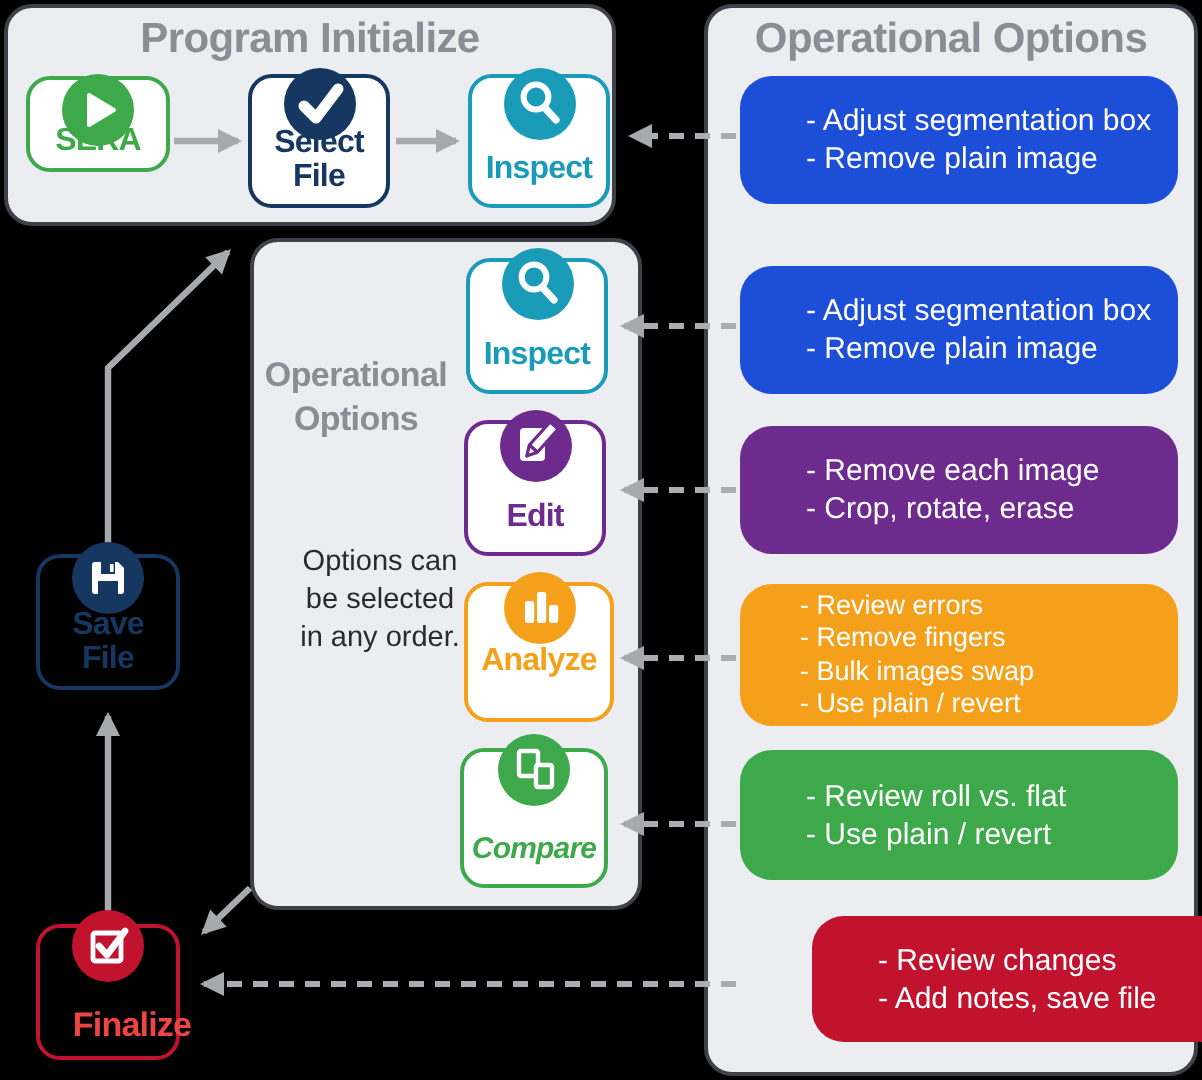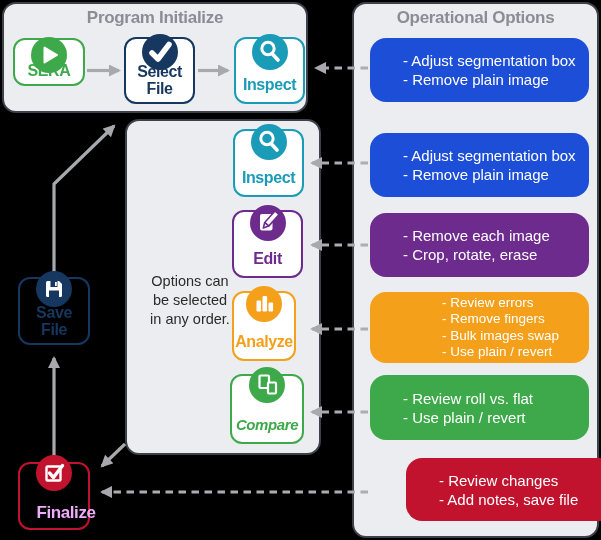--- a/index.html
+++ b/index.html
@@ -5,21 +5,21 @@
   html,body{margin:0;padding:0;background:#000;}
   #stage{
     position:relative;width:601px;height:540px;background:#000;overflow:hidden;
     font-family:"Liberation Sans",sans-serif;
   }
   .panel{
     position:absolute;background:#ECEDF1;border:2px solid #3E404A;border-radius:14px;
     box-sizing:border-box;
   }
   .panel-title{
-    position:absolute;text-align:center;font-weight:bold;font-size:17px;
+    position:absolute;text-align:center;font-weight:bold;font-size:21px;
     color:#8A8C96;letter-spacing:-0.3px;white-space:pre-line;
   }
   .mid-title{
     position:absolute;text-align:center;font-weight:bold;font-size:17px;line-height:22px;
     color:#8A8C96;letter-spacing:-0.3px;white-space:pre-line;
   }
   .mid-note{
     position:absolute;text-align:center;font-size:14.5px;line-height:19px;
     color:#2B2B2B;white-space:pre-line;
   }
@@ -34,21 +34,21 @@
   .badge svg{display:block;}
   .nlabel{
     text-align:center;font-weight:700;font-size:16px;line-height:17px;
     letter-spacing:-0.4px;white-space:pre-line;
   }
   .c-green{border:2.5px solid #3EA94A;} .c-green .nlabel{color:#3EA94A;}
   .c-navy{border:2.5px solid #16375F;}  .c-navy .nlabel{color:#16375F;}
   .c-teal{border:2.5px solid #1A9BB8;}  .c-teal .nlabel{color:#1A9BB8;}
   .c-purple{border:2.5px solid #6E2B8E;}.c-purple .nlabel{color:#6E2B8E;}
   .c-orange{border:2.5px solid #F5A01B;}.c-orange .nlabel{color:#F5A01B;}
-  .c-red{border:2.5px solid #C1132E;}   .c-red .nlabel{color:#f0abfc;margin-left:24px;}
+  .c-red{border:2.5px solid #C1132E;}   .c-red .nlabel{color:#ef4444;margin-left:24px;}
   .callout{
     position:absolute;left:370px;width:219px;border-radius:16px;box-sizing:border-box;
     display:flex;align-items:center;
   }
   .callout-text{
     color:#fff;font-size:15px;line-height:19px;white-space:pre-line;padding-left:33px;
   }
   .callout.small .callout-text{font-size:13.5px;line-height:16.5px;padding-left:30px;}
   .bg-teal{background:#1d4ed8;} .bg-purple{background:#6E2B8E;}
   .bg-orange{background:#F5A01B;} .bg-green{background:#3EA94A;} .bg-red{background:#C1132E;}
@@ -58,20 +58,22 @@
 <body>
 
 <div id="stage">
 
   <div class="panel" style="left:2px;top:2px;width:306px;height:111px;"></div>
   <div class="panel" style="left:125px;top:119px;width:196px;height:336px;"></div>
   <div class="panel" style="left:352px;top:2px;width:247px;height:536px;"></div>
 
   <div class="panel-title" style="left:2px;top:8px;width:306px;">Program Initialize</div>
   <div class="panel-title" style="left:352px;top:8px;width:247px;">Operational Options</div>
+  <div class="mid-title" style="left:130px;top:177px;width:96px;">Operational
+Options</div>
   <div class="mid-note" style="left:140px;top:272px;width:100px;">Options can
 be selected
 in any order.</div>
 
   <svg id="arrows" width="601" height="540" viewBox="0 0 601 540">
     <defs>
       <marker id="ah" viewBox="0 0 12 12" refX="10" refY="6" markerUnits="userSpaceOnUse" markerWidth="13" markerHeight="12" orient="auto">
         <path d="M0,0 L12,6 L0,12 Z" fill="#A7A9AC"></path>
       </marker>
     </defs>
@@ -139,21 +141,21 @@
         <rect x="11" y="10" width="12.5" height="16.5" rx="2" fill="#fff"></rect>
         <g transform="rotate(42 20 17)">
           <rect x="17.8" y="5.5" width="5.4" height="15.5" rx="1" fill="#fff" stroke="#6E2B8E" stroke-width="1.6"></rect>
           <path d="M17.8 21 L20.5 26 L23.2 21 Z" fill="#fff" stroke="#6E2B8E" stroke-width="1.6" stroke-linejoin="round"></path>
         </g>
       </svg>
     </span>
     <span class="nlabel">Edit</span>
   </div>
 
-  <div class="node c-orange" style="left:232px;top:291px;width:64px;height:70px;padding-bottom:9px;">
+  <div class="node c-orange" style="left:232px;top:291px;width:75px;height:70px;padding-bottom:20px;">
     <span class="badge" style="top:-8px;">
       <svg width="38" height="38" viewBox="0 0 38 38">
         <circle cx="19" cy="19" r="18" fill="#F5A01B"></circle>
         <rect x="11.5" y="15.5" width="4.6" height="11" rx="1.2" fill="#fff"></rect>
         <rect x="17.5" y="11" width="4.6" height="15.5" rx="1.2" fill="#fff"></rect>
         <rect x="23.5" y="17.5" width="4.6" height="9" rx="1.2" fill="#fff"></rect>
       </svg>
     </span>
     <span class="nlabel">Analyze</span>
   </div>
@@ -199,21 +201,21 @@
 - Remove plain image</span>
   </div>
   <div class="callout bg-teal" style="top:133px;height:64px;">
     <span class="callout-text">- Adjust segmentation box
 - Remove plain image</span>
   </div>
   <div class="callout bg-purple" style="top:213px;height:64px;">
     <span class="callout-text">- Remove each image
 - Crop, rotate, erase</span>
   </div>
-  <div class="callout bg-orange small" style="top:292px;height:71px;padding-left:42px;">
+  <div class="callout bg-orange small" style="top:292px;height:71px;">
     <span class="callout-text">- Review errors
 - Remove fingers
 - Bulk images swap
 - Use plain / revert</span>
   </div>
   <div class="callout bg-green" style="top:375px;height:65px;">
     <span class="callout-text">- Review roll vs. flat
 - Use plain / revert</span>
   </div>
   <div class="callout bg-red" style="top:458px;height:63px;margin-left:36px;">

